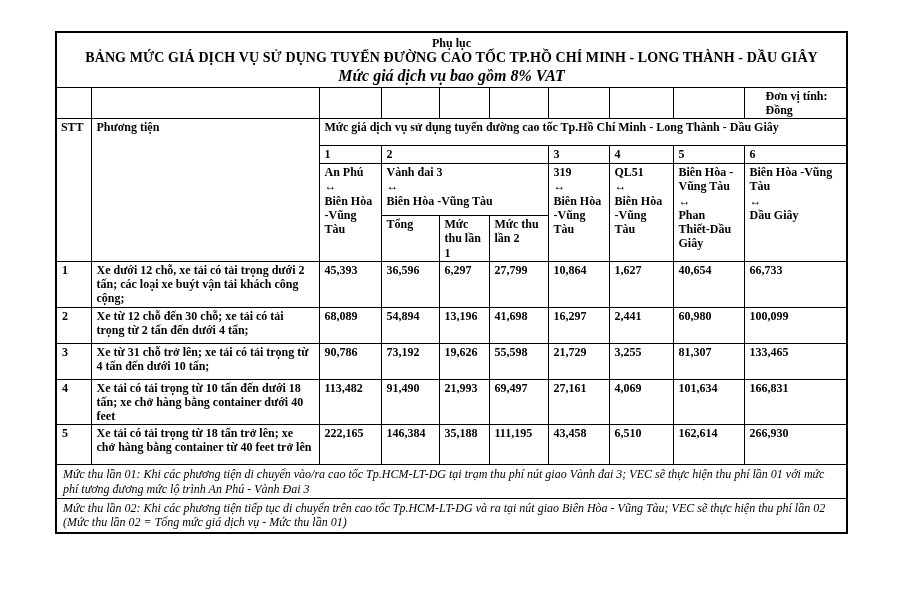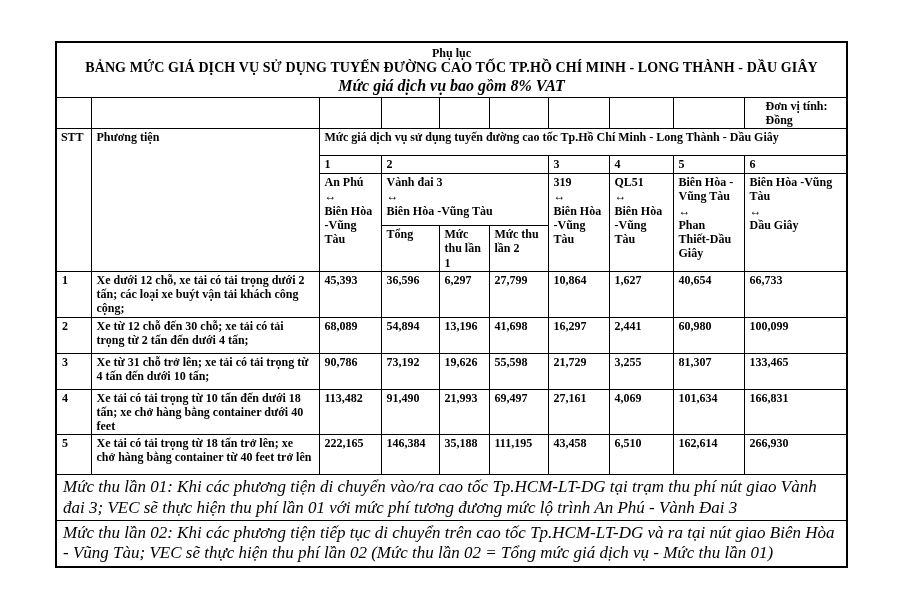--- a/index.html
+++ b/index.html
@@ -1,38 +1,38 @@
 <!DOCTYPE html>
 <html><head>
 <meta charset="utf-8">
 <style>
   html,body{margin:0;padding:0;}
   body{
     width:900px;height:600px;background:#ffffff;position:relative;overflow:hidden;
     font-family:"Liberation Serif","DejaVu Serif",serif;color:#000;
   }
   table.doc-table{
-    position:absolute;left:55px;top:41px;width:791px;
+    position:absolute;left:55px;top:31px;width:791px;
     border-collapse:collapse;table-layout:fixed;
     border:2px solid #000;
   }
   td{
     border:1px solid #000;
     vertical-align:top;
     padding:1px 5px;
     font-size:12px;font-weight:bold;line-height:1.18;
     word-wrap:break-word;
   }
   .title-cell{text-align:center;padding-top:3px;}
   .appendix{font-size:12px;font-weight:bold;}
   .main-title{font-size:14px;font-weight:bold;letter-spacing:0.1px;}
   .vat{font-size:16px;font-weight:bold;font-style:italic;}
   .unit div{line-height:1.2;padding-left:16px;}
   .num{padding-left:5px;}
-  .fn{font-weight:normal;font-style:italic;font-size:17px;padding:2px 6px;line-height:1.2;}
+  .fn{font-weight:normal;font-style:italic;font-size:12px;padding:2px 6px;line-height:1.2;}
   .r-title{height:42px;}
   .r-unit{height:29px;}
   .r-banner{height:27px;}
   .r-num{height:18px;}
   .r-route{height:52px;}
   .r-sub{height:42px;}
   .r-d1{height:46px;}
   .r-d2{height:36px;}
   .r-d3{height:36px;}
   .r-d4{height:44px;}

